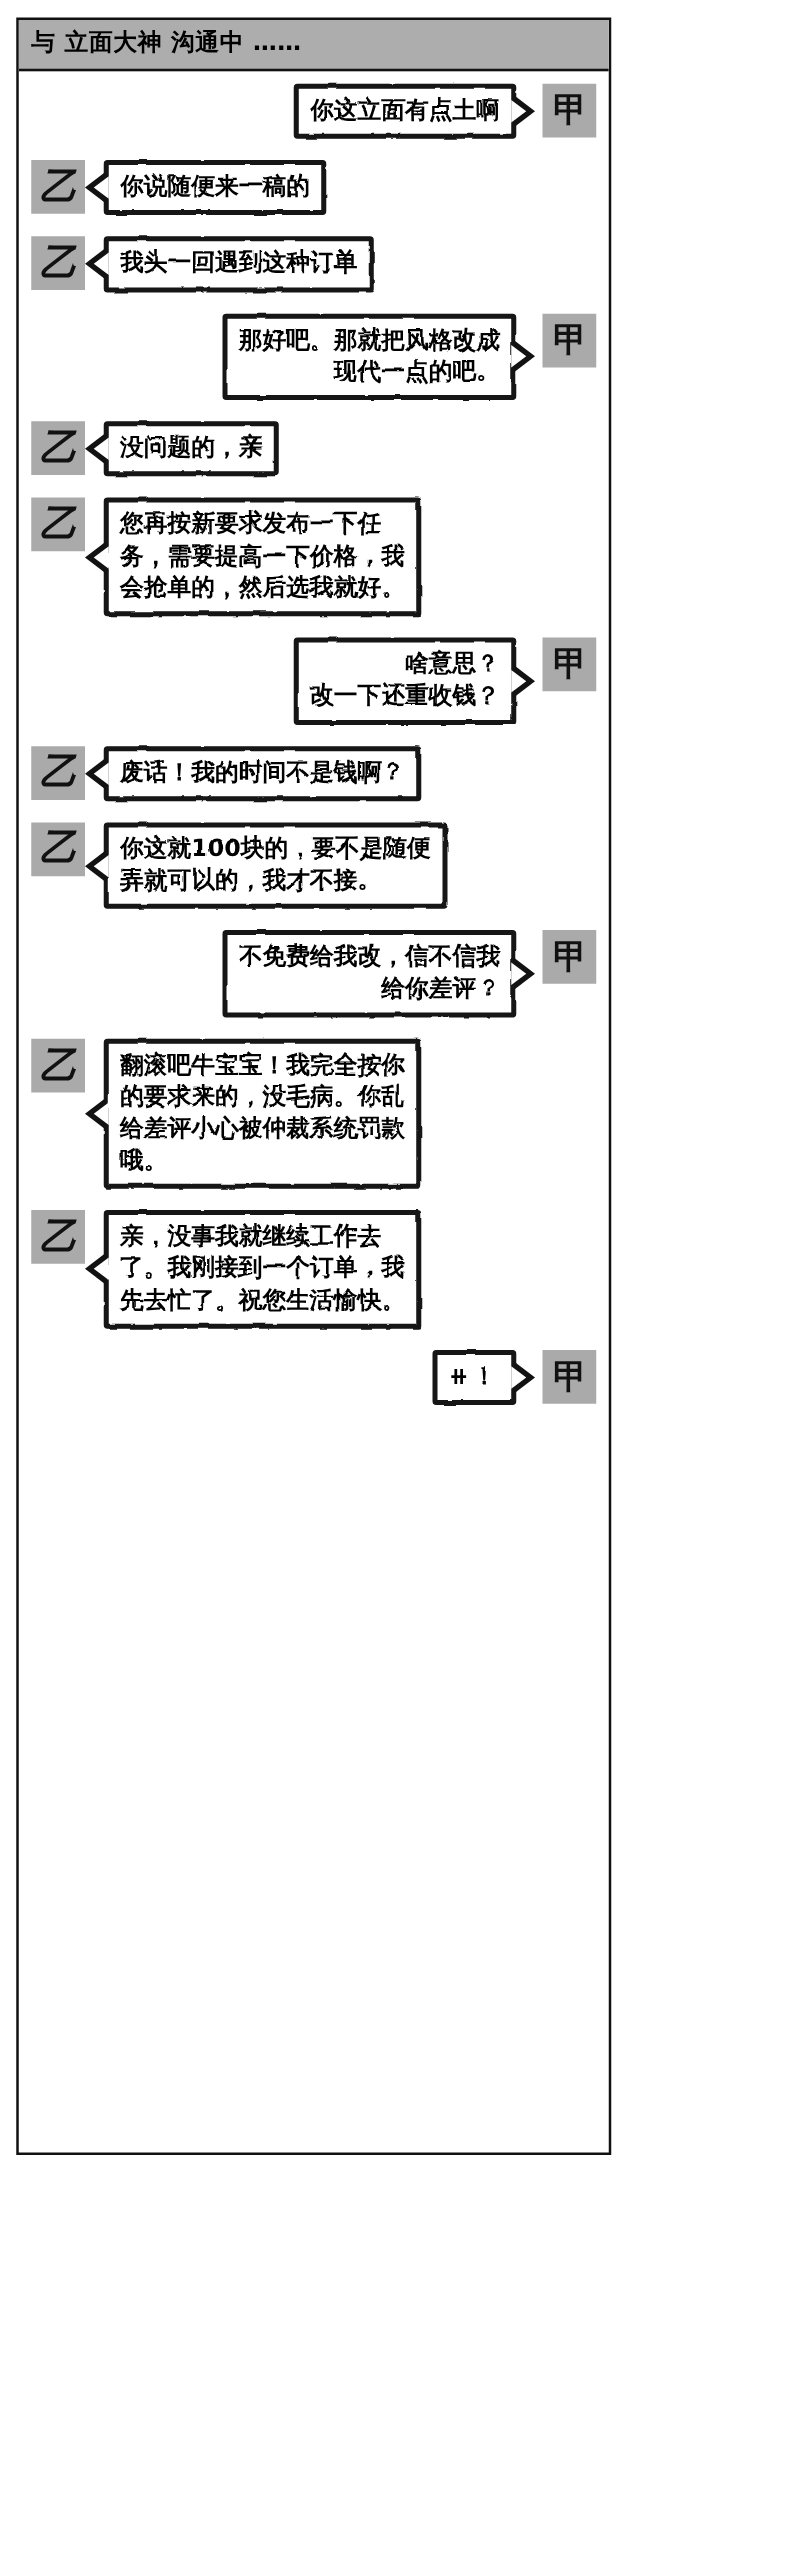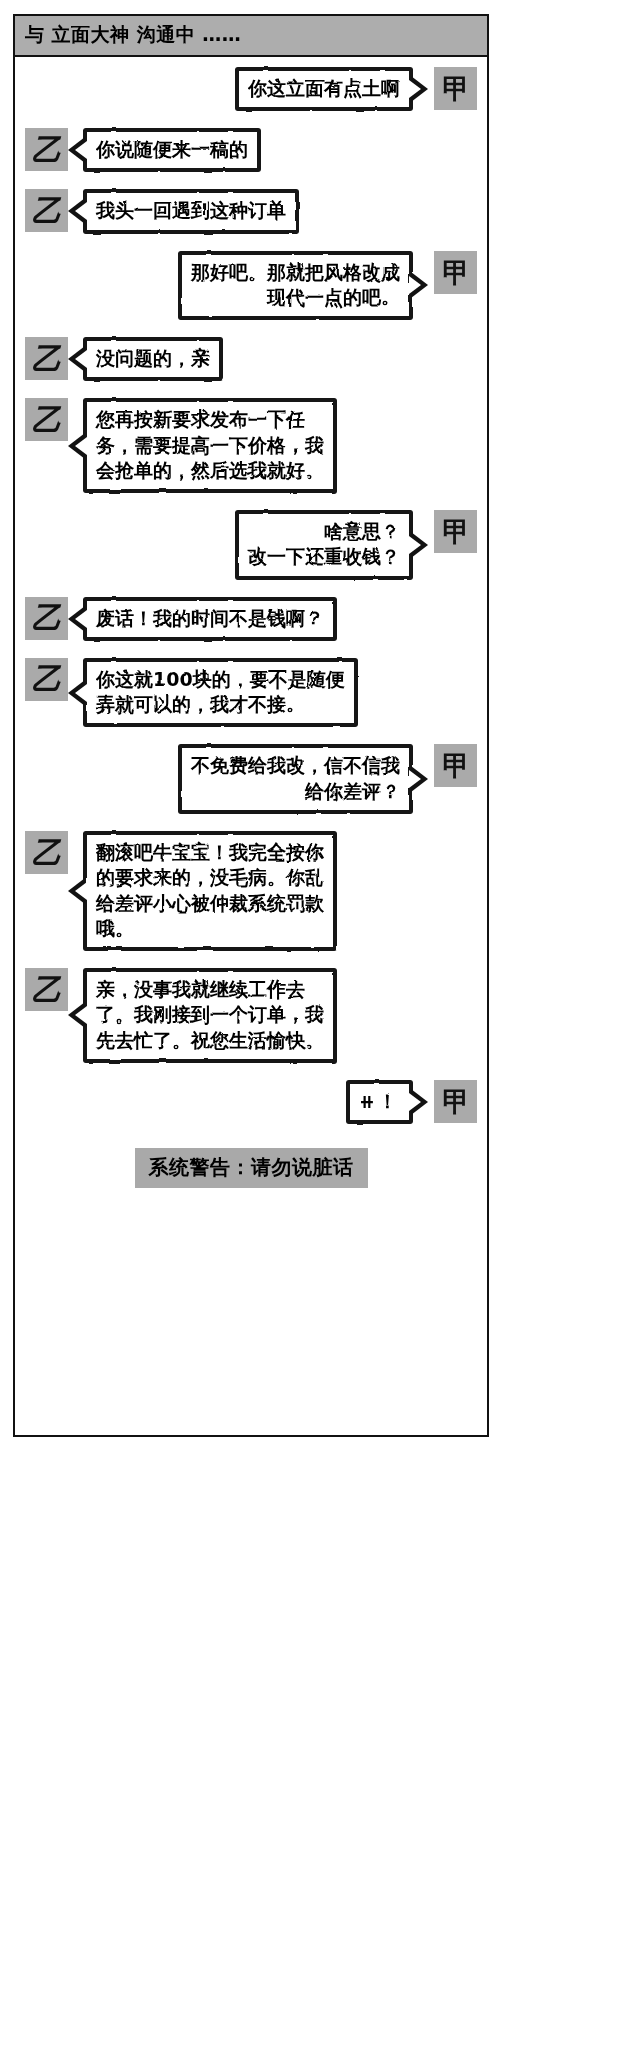--- a/index.html
+++ b/index.html
@@ -13,21 +13,21 @@
     position:relative;
     width:640px;height:2048px;
     background:#ffffff;
     box-sizing:border-box;
     overflow:hidden;
   }
   
   #frame{
     position:absolute;
     left:13px;top:14px;
-    width:476px;height:1423px;
+    width:476px;height:1710px;
     border:2px solid #111;
     background:#fff;
     box-sizing:border-box;
     overflow:hidden;
   }
   
   .chat-header{
     background:#adadad;
     color:#000;
     font-size:19px;
@@ -292,19 +292,16 @@
         <div class="msg right">
           <div class="bubble r">
             <div class="line censor">⧺！</div>
           </div>
           <div class="tail-right"></div>
           <div class="gapR"></div>
           <div class="avatar jia">甲</div>
         </div>
       </div>
 
-    <div class="sys-warning">
-      <span>系统警告：请勿说脏话</span>
-    </div>
 
 
   </div>
 </div>
 
 </body></html>

